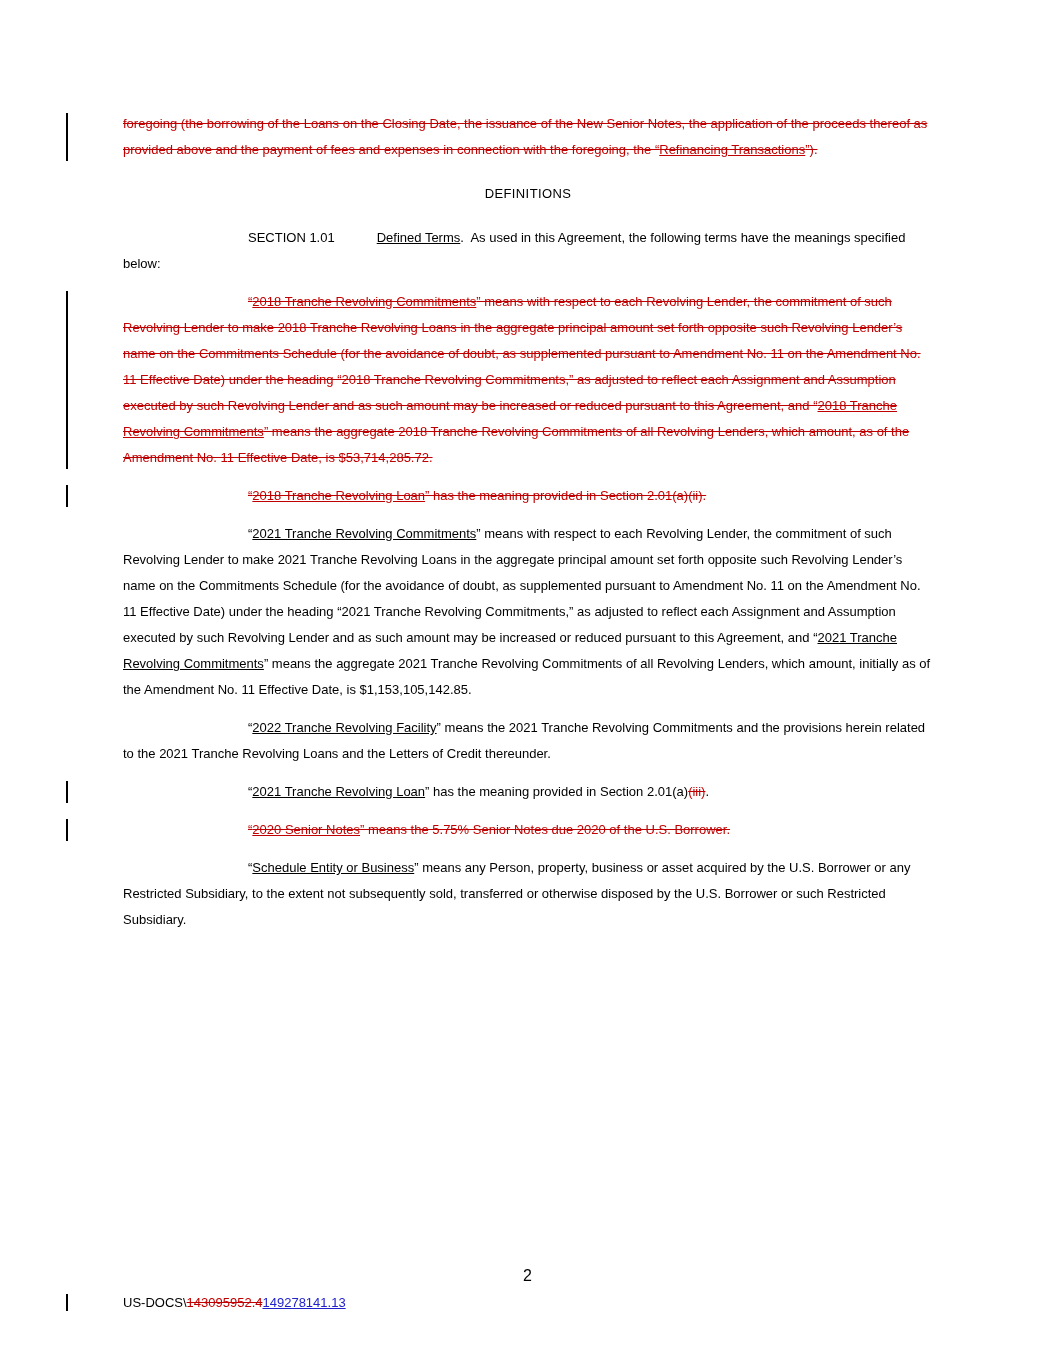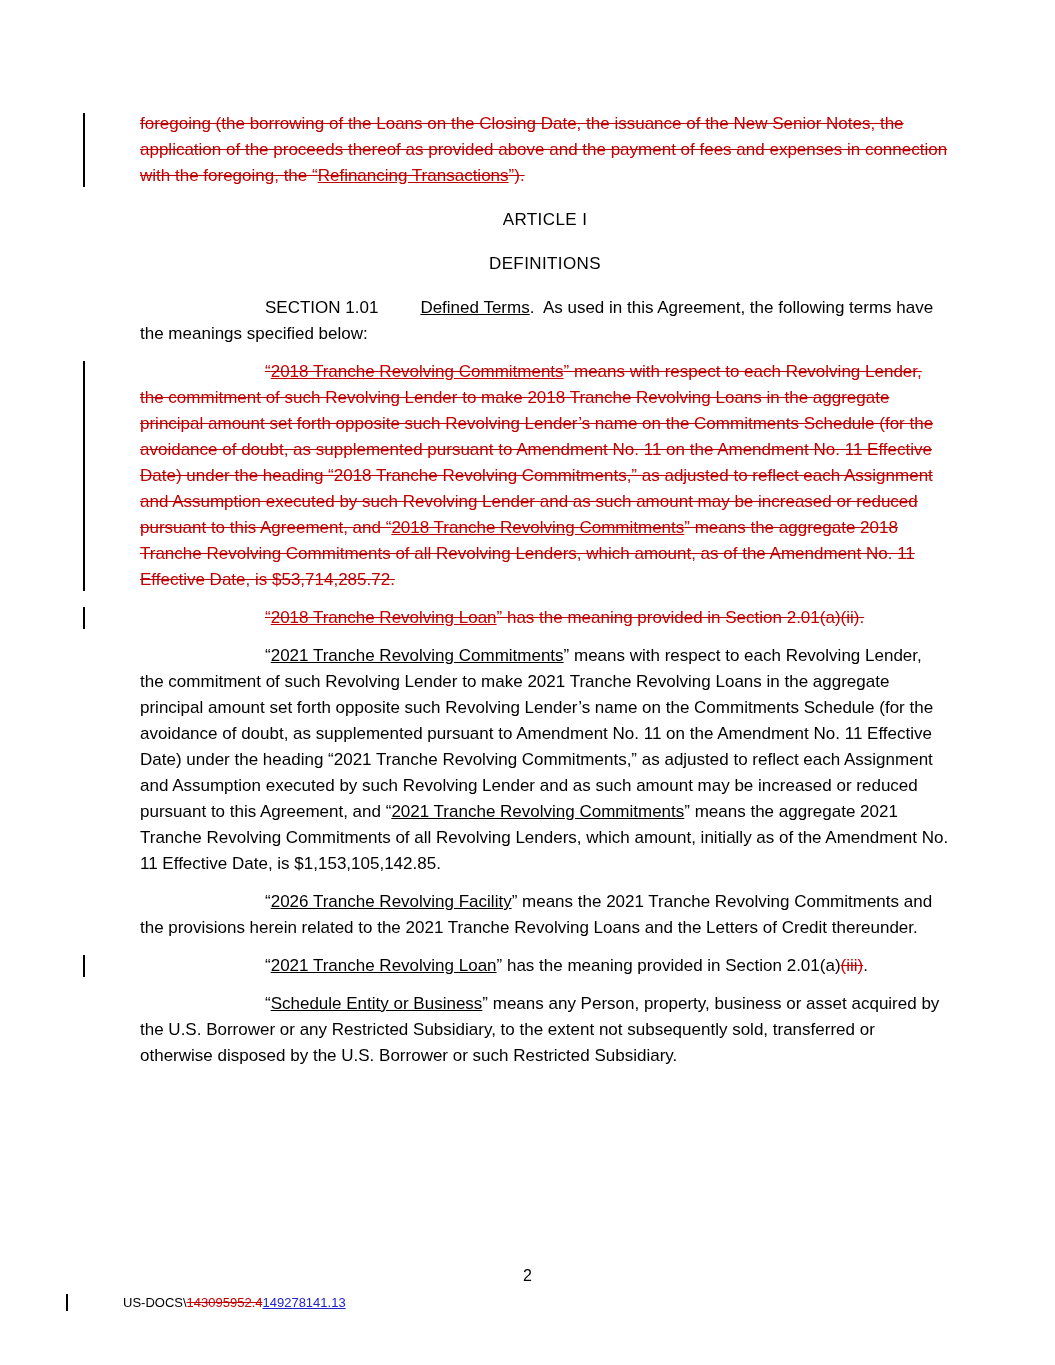--- a/index.html
+++ b/index.html
@@ -8,23 +8,23 @@
     width: 1055px;
     height: 1365px;
     background: #ffffff;
     overflow: hidden;
     font-family: "Liberation Sans", "DejaVu Sans", sans-serif;
     color: #000000;
   }
   .doc-body {
     position: absolute;
     top: 111px;
-    left: 140px;
+    left: 123px;
     width: 810px;
-    font-size: 17px;
+    font-size: 13px;
     line-height: 26px;
   }
   .para { position: relative; margin: 0 0 12px 0; }
   .para.indent { text-indent: 125px; }
   .para.heading { text-align: center; margin: 18px 0; letter-spacing: 0.4px; }
   .changebar {
     position: absolute;
     left: -57px;
     top: 2px;
     bottom: 2px;
@@ -51,27 +51,27 @@
     line-height: 17px;
   }
   .doc-footer .changebar { left: -57px; top: 0; bottom: 0; }
 </style>
 </head>
 <body>
 
 <div class="page">
   <div class="doc-body">
       <p class="para"><span class="changebar"></span><span class="run-del">foregoing (the borrowing of the Loans on the Closing Date, the issuance of the New Senior Notes, the application of the proceeds thereof as provided above and the payment of fees and expenses in connection with the foregoing, the “</span><span class="run-del-u">Refinancing Transactions</span><span class="run-del">”).</span></p>
-      <p class="para heading"><span class="run-normal">ARTICLE I</span></p>
       <p class="para heading"><span class="run-normal">DEFINITIONS</span></p>
       <p class="para indent"><span class="run-normal">SECTION 1.01</span><span class="run-tab"></span><span class="run-u">Defined Terms</span><span class="run-normal">.&nbsp; As used in this Agreement, the following terms have the meanings specified below:</span></p>
       <p class="para indent"><span class="changebar"></span><span class="run-del">“</span><span class="run-del-u">2018 Tranche Revolving Commitments</span><span class="run-del">” means with respect to each Revolving Lender, the commitment of such Revolving Lender to make 2018 Tranche Revolving Loans in the aggregate principal amount set forth opposite such Revolving Lender’s name on the Commitments Schedule (for the avoidance of doubt, as supplemented pursuant to Amendment No. 11 on the Amendment No. 11 Effective Date) under the heading “2018 Tranche Revolving Commitments,” as adjusted to reflect each Assignment and Assumption executed by such Revolving Lender and as such amount may be increased or reduced pursuant to this Agreement, and “</span><span class="run-del-u">2018 Tranche Revolving Commitments</span><span class="run-del">” means the aggregate 2018 Tranche Revolving Commitments of all Revolving Lenders, which amount, as of the Amendment No. 11 Effective Date, is $53,714,285.72.</span></p>
       <p class="para indent"><span class="changebar"></span><span class="run-del">“</span><span class="run-del-u">2018 Tranche Revolving Loan</span><span class="run-del">” has the meaning provided in Section 2.01(a)(ii).</span></p>
       <p class="para indent"><span class="run-normal">“</span><span class="run-u">2021 Tranche Revolving Commitments</span><span class="run-normal">” means with respect to each Revolving Lender, the commitment of such Revolving Lender to make 2021 Tranche Revolving Loans in the aggregate principal amount set forth opposite such Revolving Lender’s name on the Commitments Schedule (for the avoidance of doubt, as supplemented pursuant to Amendment No. 11 on the Amendment No. 11 Effective Date) under the heading “2021 Tranche Revolving Commitments,” as adjusted to reflect each Assignment and Assumption executed by such Revolving Lender and as such amount may be increased or reduced pursuant to this Agreement, and “</span><span class="run-u">2021 Tranche Revolving Commitments</span><span class="run-normal">” means the aggregate 2021 Tranche Revolving Commitments of all Revolving Lenders, which amount, initially as of the Amendment No. 11 Effective Date, is $1,153,105,142.85.</span></p>
-      <p class="para indent"><span class="run-normal">“</span><span class="run-u">2026 Tranche Revolving Facility</span><span class="run-normal">” means the 2021 Tranche Revolving Commitments and the provisions herein related to the 2021 Tranche Revolving Loans and the Letters of Credit thereunder.</span></p>
+      <p class="para indent"><span class="run-normal">“</span><span class="run-u">2022 Tranche Revolving Facility</span><span class="run-normal">” means the 2021 Tranche Revolving Commitments and the provisions herein related to the 2021 Tranche Revolving Loans and the Letters of Credit thereunder.</span></p>
       <p class="para indent"><span class="changebar"></span><span class="run-normal">“</span><span class="run-u">2021 Tranche Revolving Loan</span><span class="run-normal">” has the meaning provided in Section 2.01(a)</span><span class="run-del">(iii)</span><span class="run-normal">.</span></p>
+      <p class="para indent"><span class="changebar"></span><span class="run-del">“</span><span class="run-del-u">2020 Senior Notes</span><span class="run-del">” means the 5.75% Senior Notes due 2020 of the U.S. Borrower.</span></p>
       <p class="para indent"><span class="run-normal">“</span><span class="run-u">Schedule Entity or Business</span><span class="run-normal">” means any Person, property, business or asset acquired by the U.S. Borrower or any Restricted Subsidiary, to the extent not subsequently sold, transferred or otherwise disposed by the U.S. Borrower or such Restricted Subsidiary.</span></p>
     </div>
   <div class="page-number">2</div>
   <div class="doc-footer">
     <span class="changebar"></span><span>US-DOCS\</span><span class="run-del">143095952.4</span><span class="run-ins">149278141.13</span>
   </div>
 </div>
 
 </body></html>

